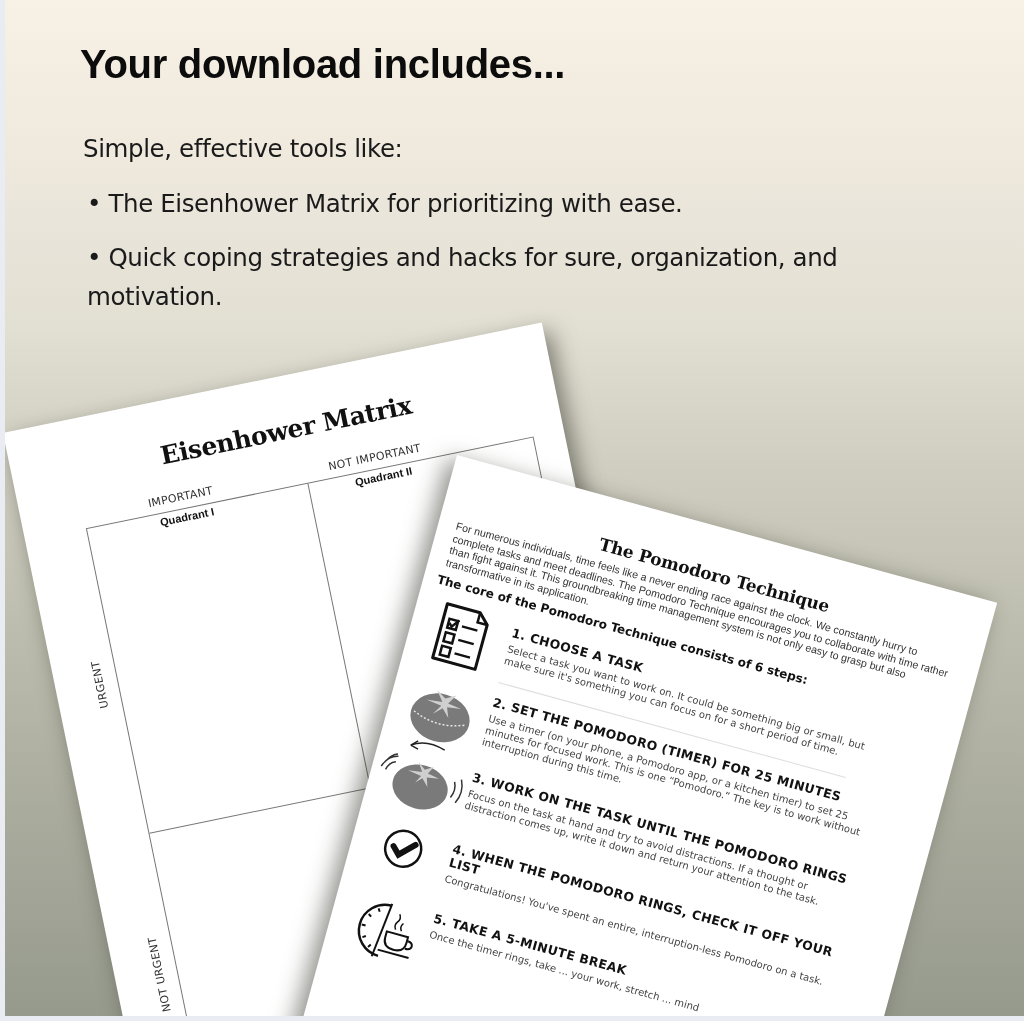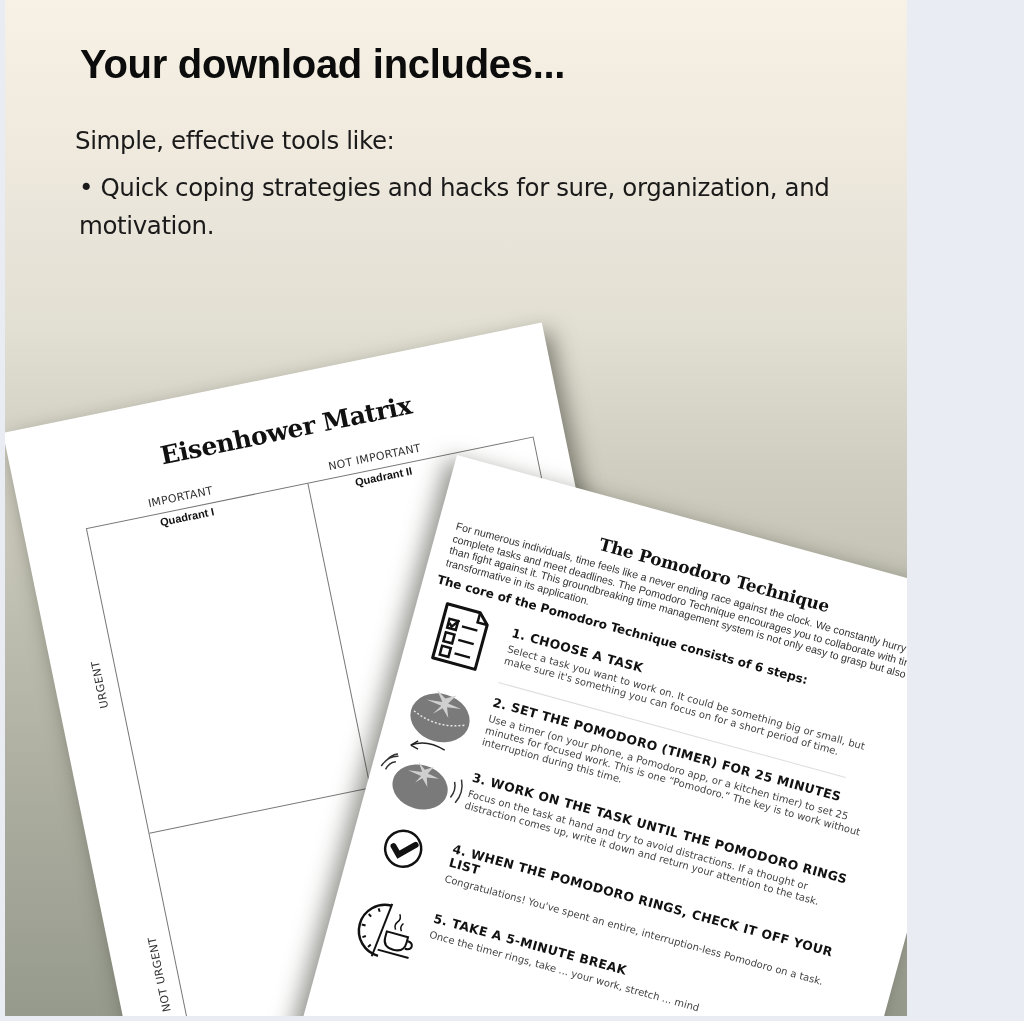--- a/index.html
+++ b/index.html
@@ -1,34 +1,34 @@
 <!DOCTYPE html>
 <html><head>
 <meta charset="utf-8">
 <style>
   html, body { margin: 0; padding: 0; }
   body {
     width: 1024px; height: 1021px; overflow: hidden; position: relative;
     background: #e9edf3;
   }
   .canvas {
-    position: absolute; left: 5px; top: 0; width: 902px; height: 1016px; overflow: hidden;
+    position: absolute; left: 5px; top: 0; width: 1019px; height: 1016px; overflow: hidden;
     background: linear-gradient(180deg, #f8f1e5 0%, #efe9de 15%, #e2dfd3 32%, #d1cfc2 45%, #bdbdaf 62%, #a9ab9d 80%, #969a8c 100%);
   }
   .headline {
     position: absolute; left: 75px; top: 42px; margin: 0;
     font-family: "Liberation Sans", sans-serif; font-weight: bold; font-size: 40px;
     color: #0c0c0c; letter-spacing: -0.3px;
   }
   .intro {
     position: absolute; left: 62px; top: 114px; width: 880px;
     font-family: "DejaVu Sans", sans-serif; font-size: 24.5px; line-height: 38.5px; color: #1a1a1a;
     letter-spacing: -0.4px;
   }
-  .intro p { margin: 8px; }
+  .intro p { margin: 16px; }
   .intro .bullet { padding-left: 4px; }
 
   
   .page {
     position: absolute; background: #ffffff;
     box-shadow: 6px 10px 22px rgba(40,40,30,0.55);
     transform-origin: 0 0;
   }
   .eisen {
     left: -2px; top: 433px; width: 550px; height: 760px;
@@ -88,20 +88,21 @@
 </style>
 </head>
 <body>
 
 <div class="canvas">
 
   <h1 class="headline">Your download includes...</h1>
 
   <div class="intro">
     <p>Simple, effective tools like:</p>
+    <p class="bullet">• The Eisenhower Matrix for prioritizing with ease.</p>
     <p class="bullet">• Quick coping strategies and hacks for sure, organization, and motivation.</p>
   </div>
 
   <div class="page eisen">
     <div class="title">Eisenhower Matrix</div>
     <div class="lbl" style="left:128px; top:92px;">IMPORTANT</div>
     <div class="lbl" style="left:312px; top:92px;">NOT IMPORTANT</div>
     <div class="q" style="left:136px; top:113px;">Quadrant I</div>
     <div class="q" style="left:335px; top:113px;">Quadrant II</div>
     <div class="grid">

